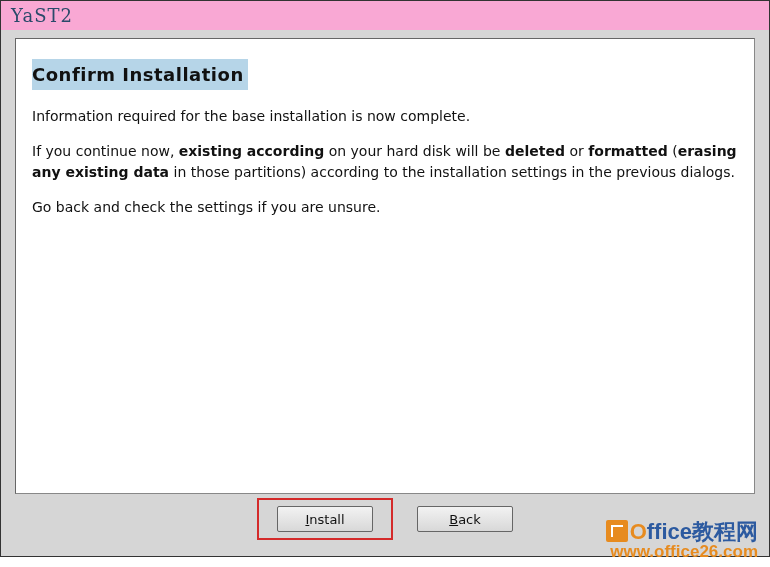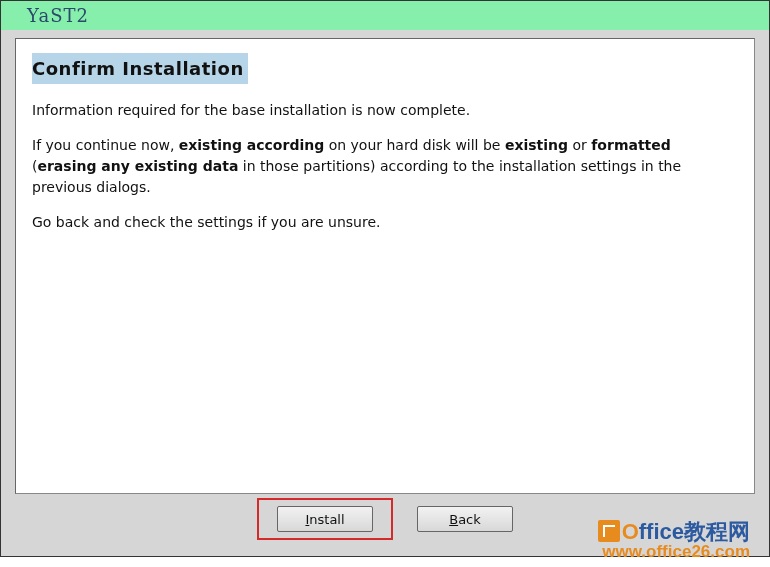--- a/index.html
+++ b/index.html
@@ -17,35 +17,35 @@
     }
     .window {
       width: 770px;
       height: 557px;
       border: 1px solid #333;
       background: #d6d6d6;
       display: flex;
       flex-direction: column;
     }
     .titlebar {
-      background: #86efac;
+      background: #f9a8d4;
       color: #2a4a6a;
       font-size: 18px;
-      padding: 4px 26px;
+      padding: 4px 10px;
       font-family: "DejaVu Serif", serif;
       letter-spacing: 1px;
     }
     .content-panel {
       flex: 1;
       margin: 8px 14px 8px 14px;
       background: #fff;
       border: 1px solid #888;
       border-top-color: #666;
       border-left-color: #666;
-      padding: 14px 16px;
+      padding: 20px 16px;
       font-size: 13px;
       color: #111;
       line-height: 1.5;
     }
     .panel-heading {
       display: inline-block;
       background: #b6d5e8;
       font-weight: bold;
       font-size: 18px;
       color: #111;
@@ -84,21 +84,21 @@
       color: #111;
       cursor: pointer;
       padding: 0 14px;
       font-family: inherit;
     }
     .btn .underline {
       text-decoration: underline;
     }
     .watermark {
       position: absolute;
-      right: 20px;
+      right: 12px;
       bottom: 6px;
       text-align: right;
       font-family: "Arial Black", Arial, sans-serif;
       line-height: 1.05;
       pointer-events: none;
     }
     .watermark .line1 {
       font-size: 22px;
       font-weight: 900;
     }
@@ -136,21 +136,21 @@
 
 <div class="window">
   <div class="titlebar">YaST2</div>
 
   <div class="content-panel">
     <div class="panel-heading">Confirm Installation</div>
 
     <p class="para">Information required for the base installation is now complete.</p>
 
     <p class="para">
-      <span>If you continue now, </span><b>existing according</b><span> on your hard disk will be </span><b>existing</b><span> or </span><b>formatted</b><span> (</span><b>erasing any existing data</b><span> in those partitions) according to the installation settings in the previous dialogs.</span>
+      <span>If you continue now, </span><b>existing according</b><span> on your hard disk will be </span><b>deleted</b><span> or </span><b>formatted</b><span> (</span><b>erasing any existing data</b><span> in those partitions) according to the installation settings in the previous dialogs.</span>
     </p>
 
     <p class="para">Go back and check the settings if you are unsure.</p>
   </div>
 
   <div class="button-row">
     <span class="highlight-box">
       <button class="btn">
         <span class="underline">I</span><span>nstall</span>
       </button>

